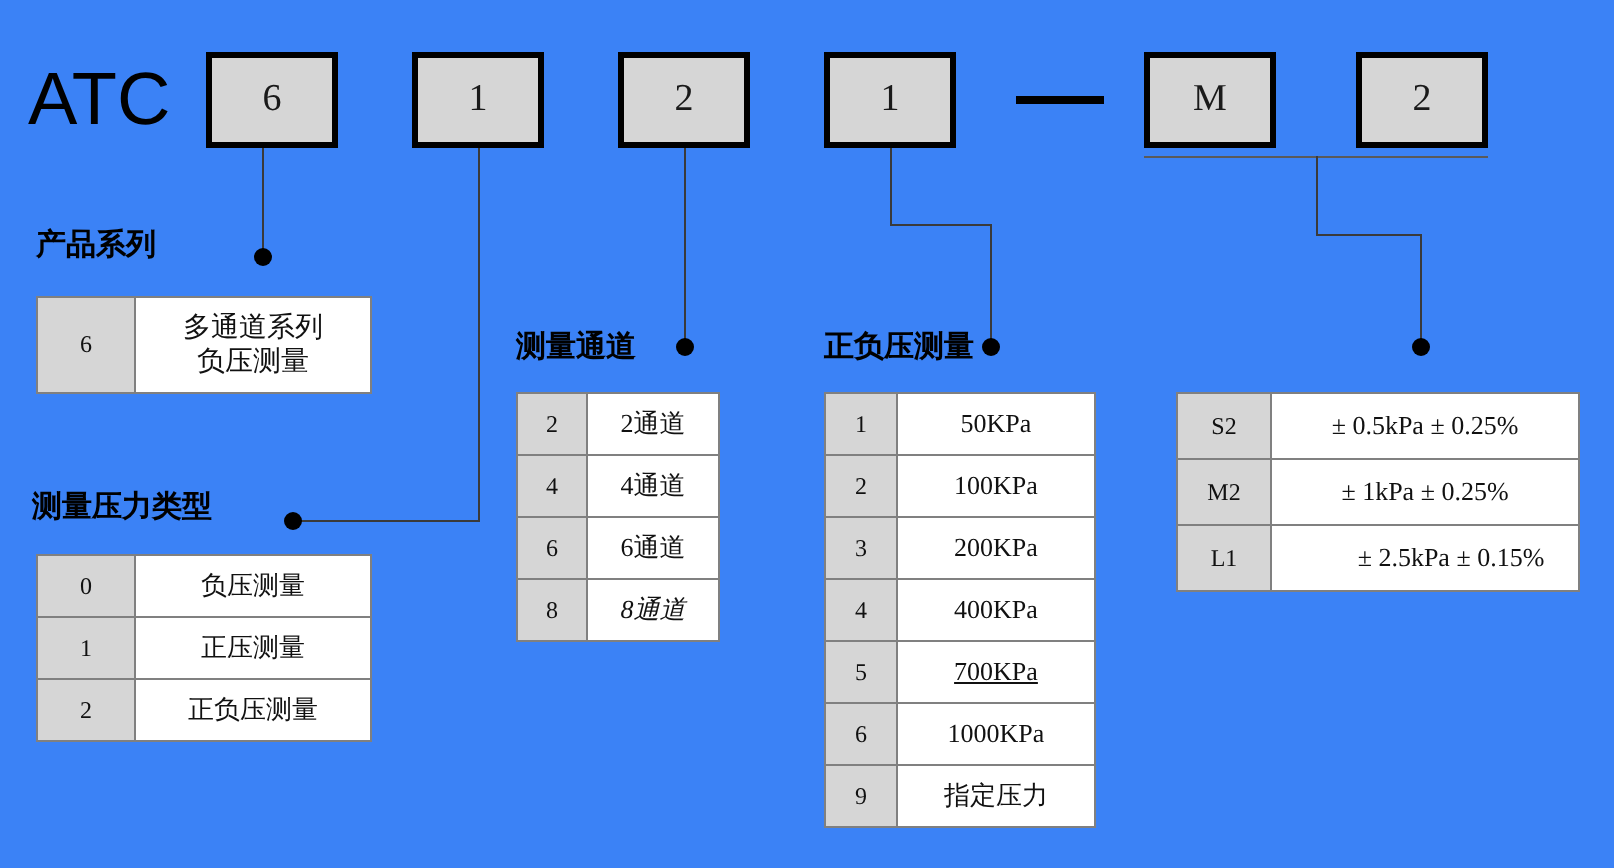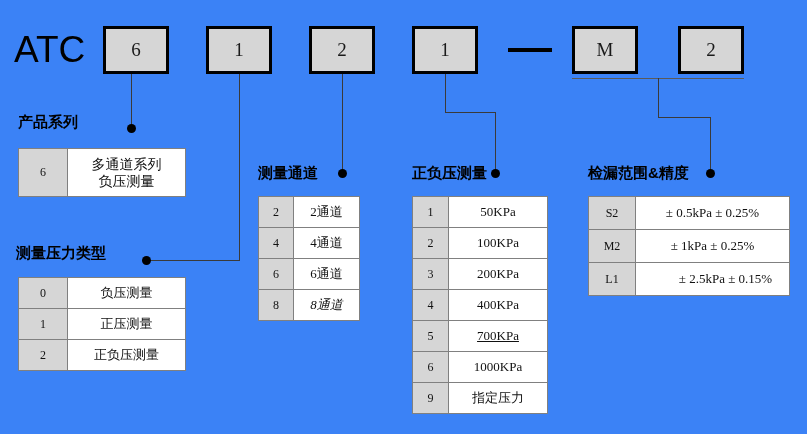--- a/index.html
+++ b/index.html
@@ -143,21 +143,20 @@
   <div class="dot" style="left:706px; top:169px;"></div>
 
   <div class="caption" style="left:18px; top:113px;">产品系列</div>
 
   <div class="caption" style="left:16px; top:244px;">测量压力类型</div>
 
   <div class="caption" style="left:258px; top:164px;font-family:Liberation Serif, serif;">测量通道</div>
 
   <div class="caption" style="left:412px; top:164px;">正负压测量</div>
 
-  <div class="caption" style="left:588px; top:164px;">检漏范围&amp;精度</div>
 
   <table class="opttable" style="left:18px; top:148px; width:168px;">
     <tbody>
         <tr>
       <td class="key" style="width:48px; height:47px;">6</td>
       <td class="val twoline" style="height:47px;">
         <div class="cn">多通道系列</div>
         <div class="cn">负压测量</div>
       </td>
     </tr>

